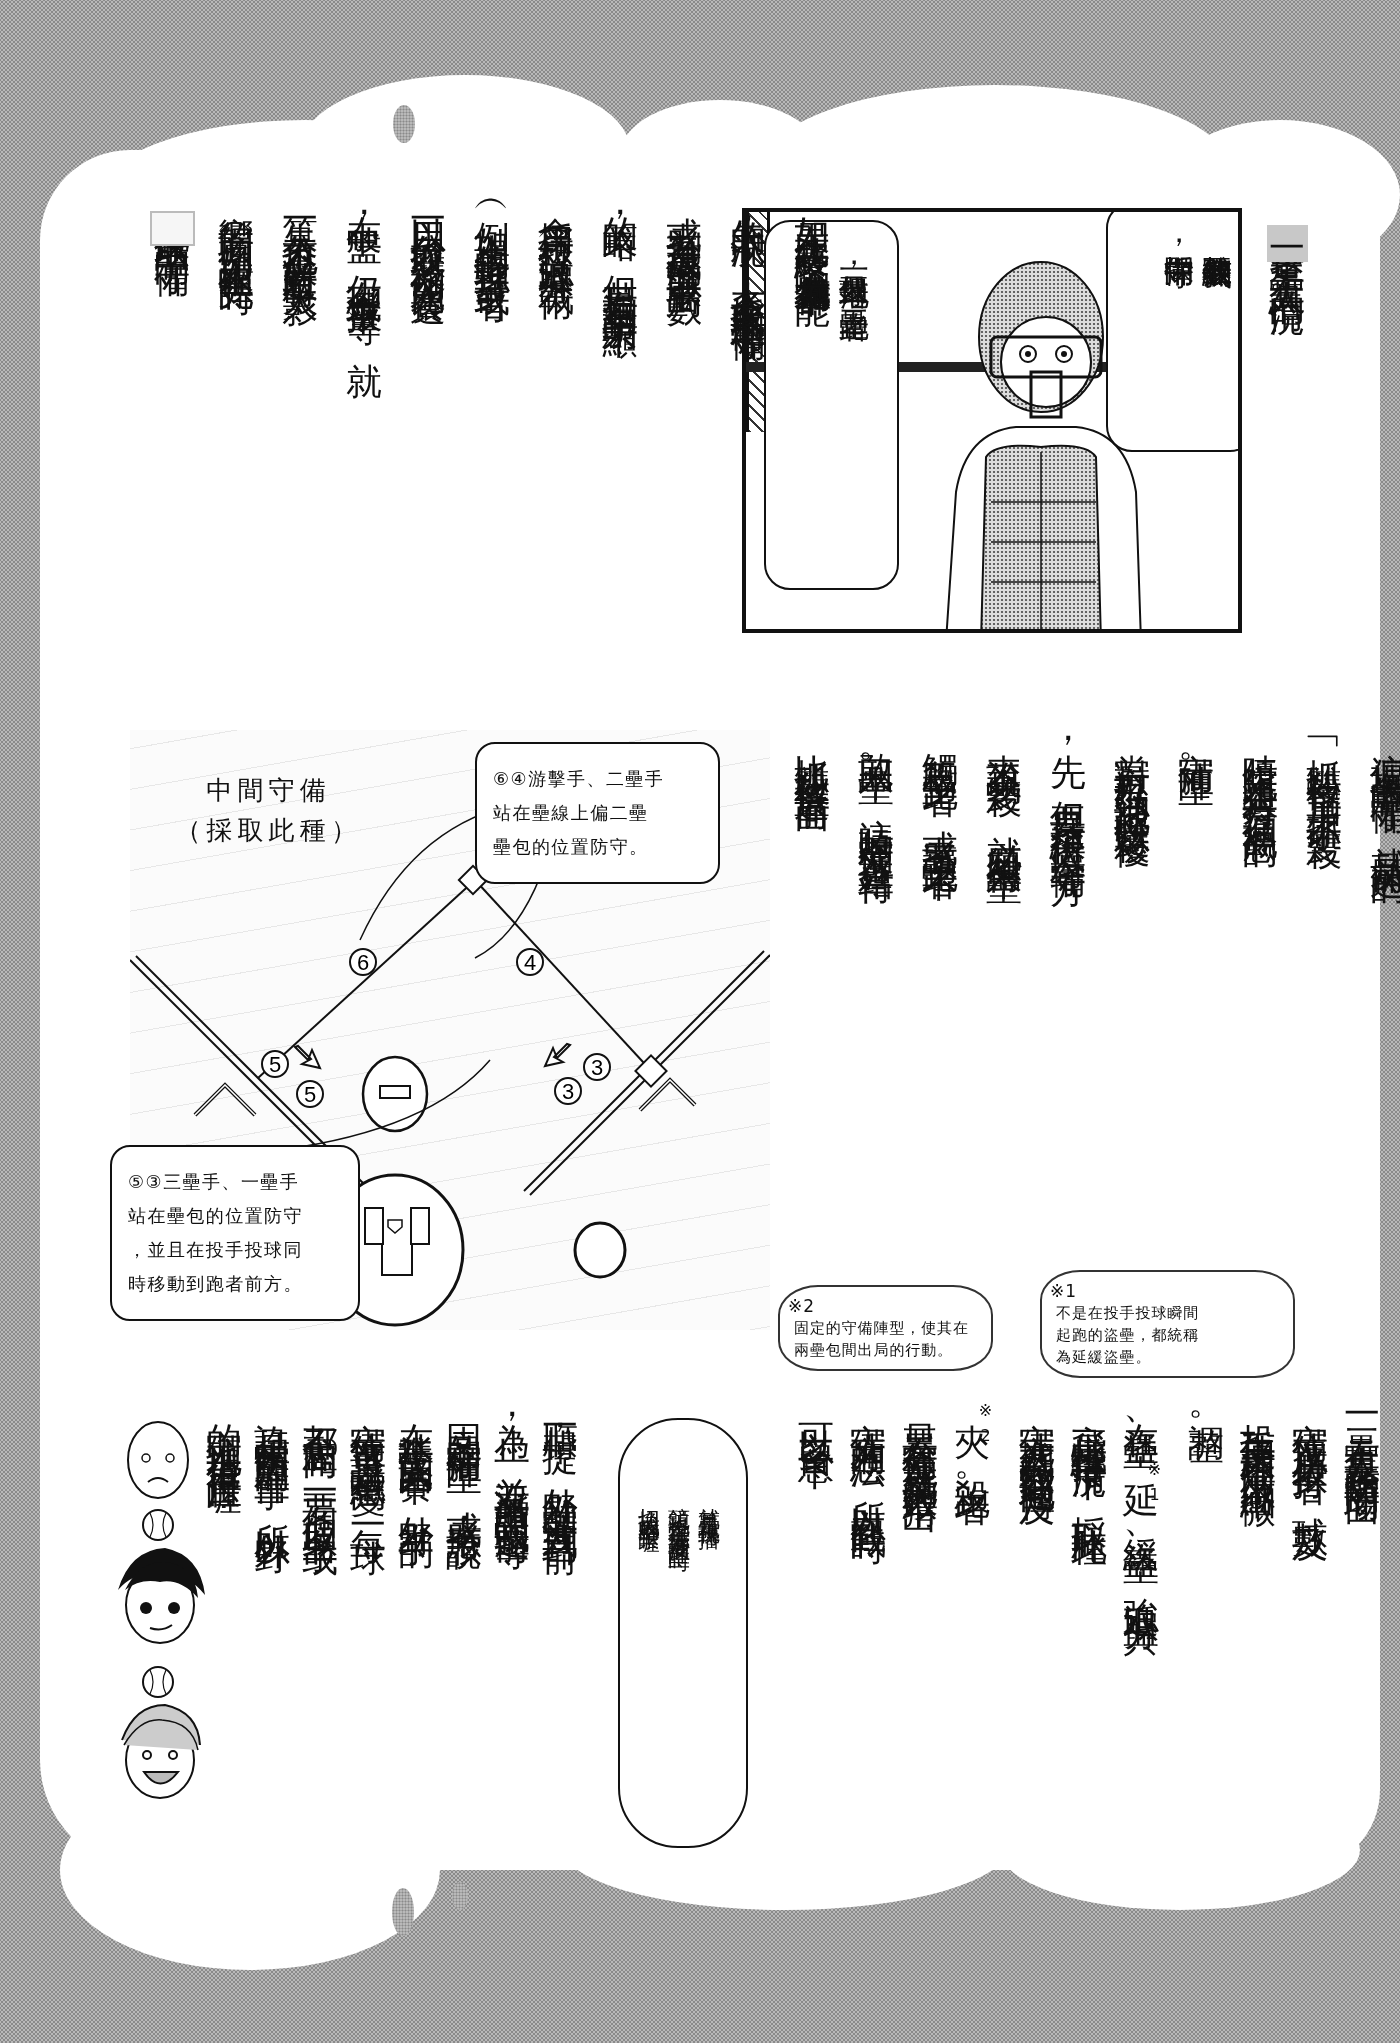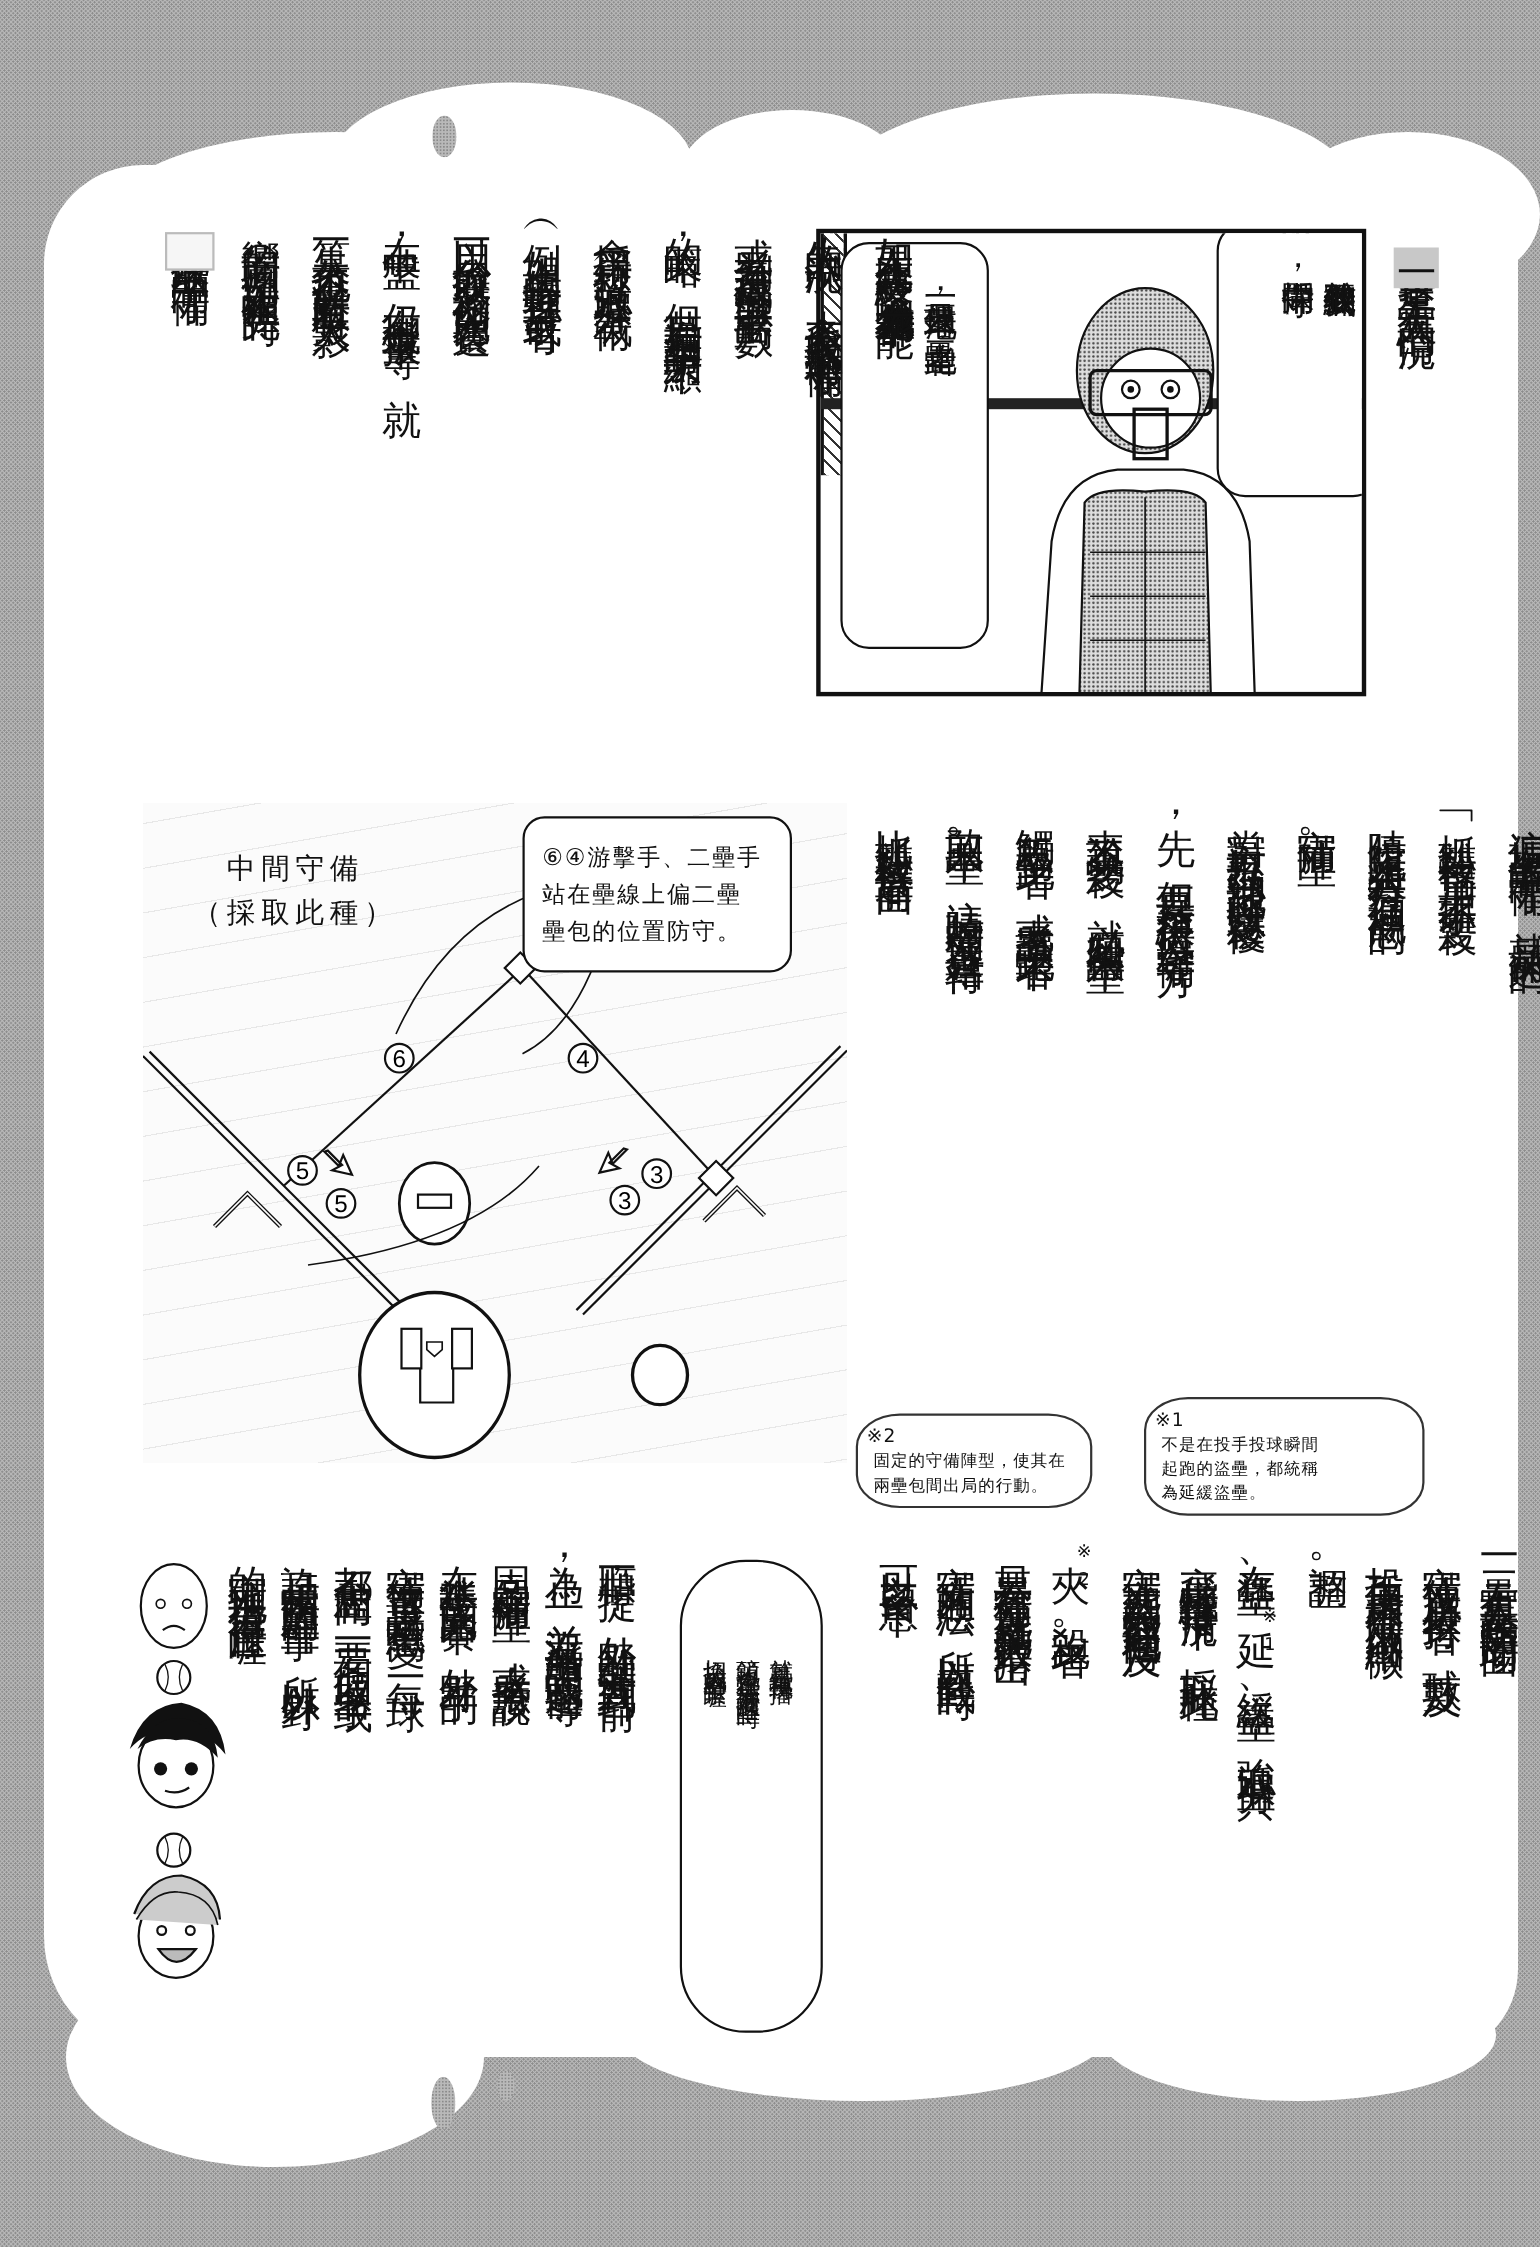--- a/index.html
+++ b/index.html
@@ -54,21 +54,21 @@
   .diagram {
     position: absolute; left: 130px; top: 730px; width: 640px; height: 600px;
     background:
       repeating-linear-gradient(170deg, transparent 0 18px, rgba(0,0,0,0.08) 18px 19px, transparent 19px 40px),
       #fbfbfb;
   }
   .diagram svg { position: absolute; left: 0; top: 0; }
   .diagram-title { position: absolute; left: 45px; top: 40px; font-size: 26px; line-height: 40px; text-align: center; letter-spacing: 0.2em; }
   .note-box {
     position: absolute; background: #fff; border: 2px solid #111; border-radius: 20px;
-    font-size: 21px; line-height: 34px; letter-spacing: 0.08em; padding: 18px 16px;
+    font-size: 18px; line-height: 34px; letter-spacing: 0.08em; padding: 18px 16px;
   }
 
   
   .foot {
     position: absolute; background: #fff; border: 2px solid #333; border-radius: 40px / 30px;
     font-size: 15px; line-height: 22px; padding: 8px 14px; letter-spacing: 0.06em;
   }
   .foot .mark { font-size: 17px; display: block; margin-left: -6px; }
 
   .tv-balloon { position: absolute; left: 618px; top: 1418px; width: 130px; height: 430px; border: 2px solid #111; border-radius: 60px; background: #fff; }
@@ -207,20 +207,24 @@
     <path d="M165 317 L178 330 L182 320 L190 338 L172 334 L181 329 L168 316 Z" fill="#fff" stroke="#111" stroke-width="2"></path>
     <path d="M440 315 L427 328 L423 318 L415 336 L433 332 L424 327 L437 314 Z" fill="#fff" stroke="#111" stroke-width="2"></path>
   </svg>
   <div class="diagram-title">
     <div>中間守備</div>
     <div>（採取此種）</div>
   </div>
   <div class="note-box" style="left:345px;top:12px;width:245px;white-space:pre-line;">⑥④游擊手、二壘手
 站在壘線上偏二壘
 壘包的位置防守。</div>
+  <div class="note-box" style="left:-20px;top:415px;width:250px;white-space:pre-line;">⑤③三壘手、一壘手
+站在壘包的位置防守
+，並且在投手投球同
+時移動到跑者前方。</div>
 </div>
 
 <div class="foot" style="left:1040px;top:1270px;width:255px;white-space:pre-line;"><span class="mark">※1</span><span>不是在投手投球瞬間
 起跑的盜壘，都統稱
 為延緩盜壘。</span></div>
 <div class="foot" style="left:778px;top:1285px;width:215px;white-space:pre-line;"><span class="mark">※2</span><span>固定的守備陣型，使其在
 兩壘包間出局的行動。</span></div>
 
 <div class="vtext body-text" style="left:790px;top:1395px;height:520px;line-height:52px;"><span>一三壘有人是最難防守的場面，
 守備位置必須依打者、球數及

